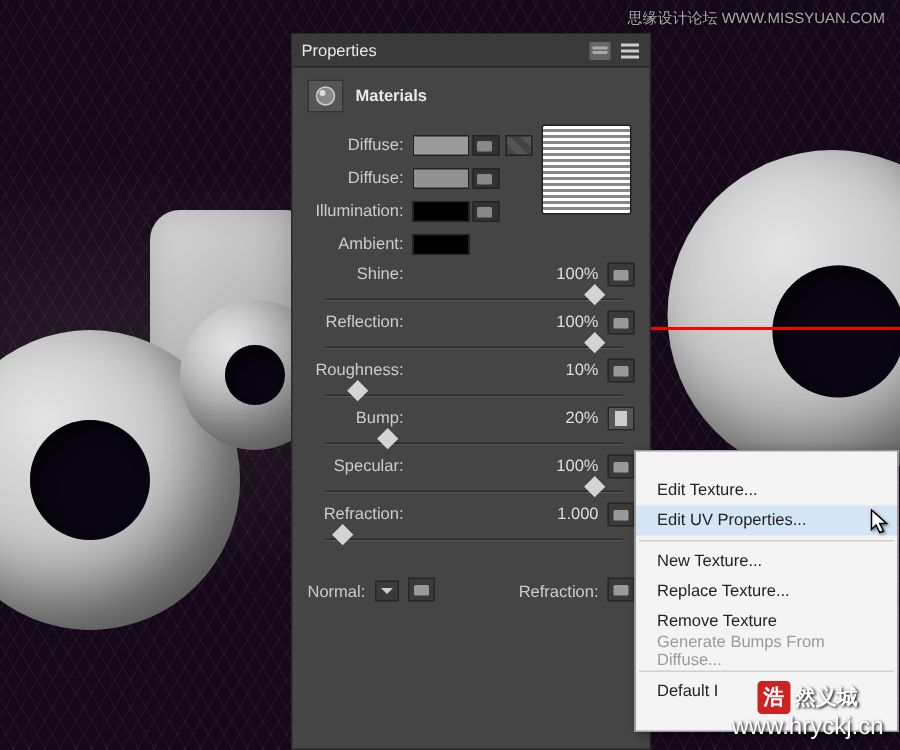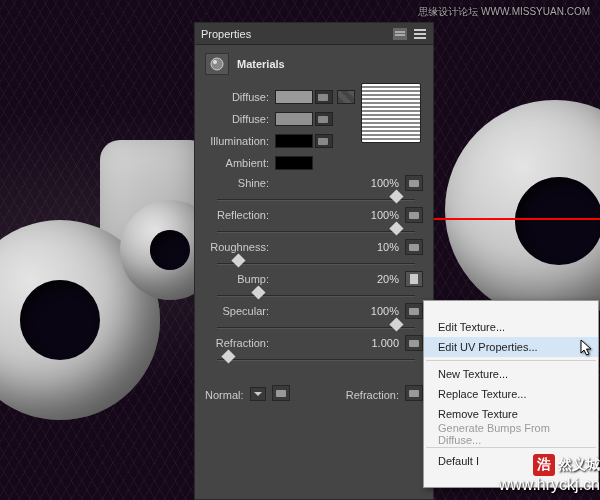--- a/index.html
+++ b/index.html
@@ -14,21 +14,21 @@
  radial-gradient(circle at 35% 30%,#e4e4e4 0%,#c8c8c8 40%,#888 90%,#666 100%);
  box-shadow:inset -20px -20px 40px rgba(0,0,0,.4)}
 .ring::after{content:"";position:absolute;top:30%;left:30%;width:40%;height:40%;border-radius:50%;background:#0a0512;box-shadow:inset 6px 6px 10px rgba(0,0,0,.6)}
 .r1{width:200px;height:200px;left:-40px;top:220px}
 .r2{width:100px;height:100px;left:120px;top:200px}
 .r3{width:220px;height:220px;left:445px;top:100px}
 .r3::after{top:35%;left:32%}
 .block{position:absolute;width:110px;height:130px;left:100px;top:140px;border-radius:20px;background:linear-gradient(140deg,#d8d8d8,#a0a0a0);box-shadow:inset -10px -10px 30px rgba(0,0,0,.3)}
 .redline{position:absolute;top:218px;left:300px;width:350px;height:2px;background:#f00;z-index:2}
 .watermark-top{position:absolute;top:5px;right:10px;color:#aaa;font-size:10px;text-shadow:0 0 2px #000;z-index:5}
-.watermark-br{position:absolute;bottom:6px;right:0;z-index:30;text-align:right}
+.watermark-br{position:absolute;bottom:6px;right:11px;z-index:30;text-align:center}
 .wm-logo{display:inline-block;background:#c22;color:#fff;font-weight:bold;padding:2px 4px;border-radius:3px;font-size:14px}
 .wm-txt{color:#fff;font-size:14px;font-weight:bold;text-shadow:1px 1px 2px #000}
 .wm-url{color:#fff;font-size:16px;text-shadow:1px 1px 2px #000}
 
 .panel{position:absolute;top:22px;left:194px;width:240px;height:478px;background:#454545;border:1px solid #2a2a2a;z-index:10}
 .panel-hdr{height:22px;background:#3a3a3a;border-bottom:1px solid #252525;display:flex;align-items:center;padding:0 6px}
 .panel-hdr .title{flex:1;color:#e8e8e8;font-weight:normal}
 .tab-icon{width:14px;height:12px;background:#666;margin-left:auto;position:relative}
 .tab-icon::before{content:"";position:absolute;top:3px;left:2px;right:2px;height:2px;background:#aaa;box-shadow:0 3px 0 #aaa}
 .menu-icon{width:14px;height:12px;margin-left:6px;position:relative}

